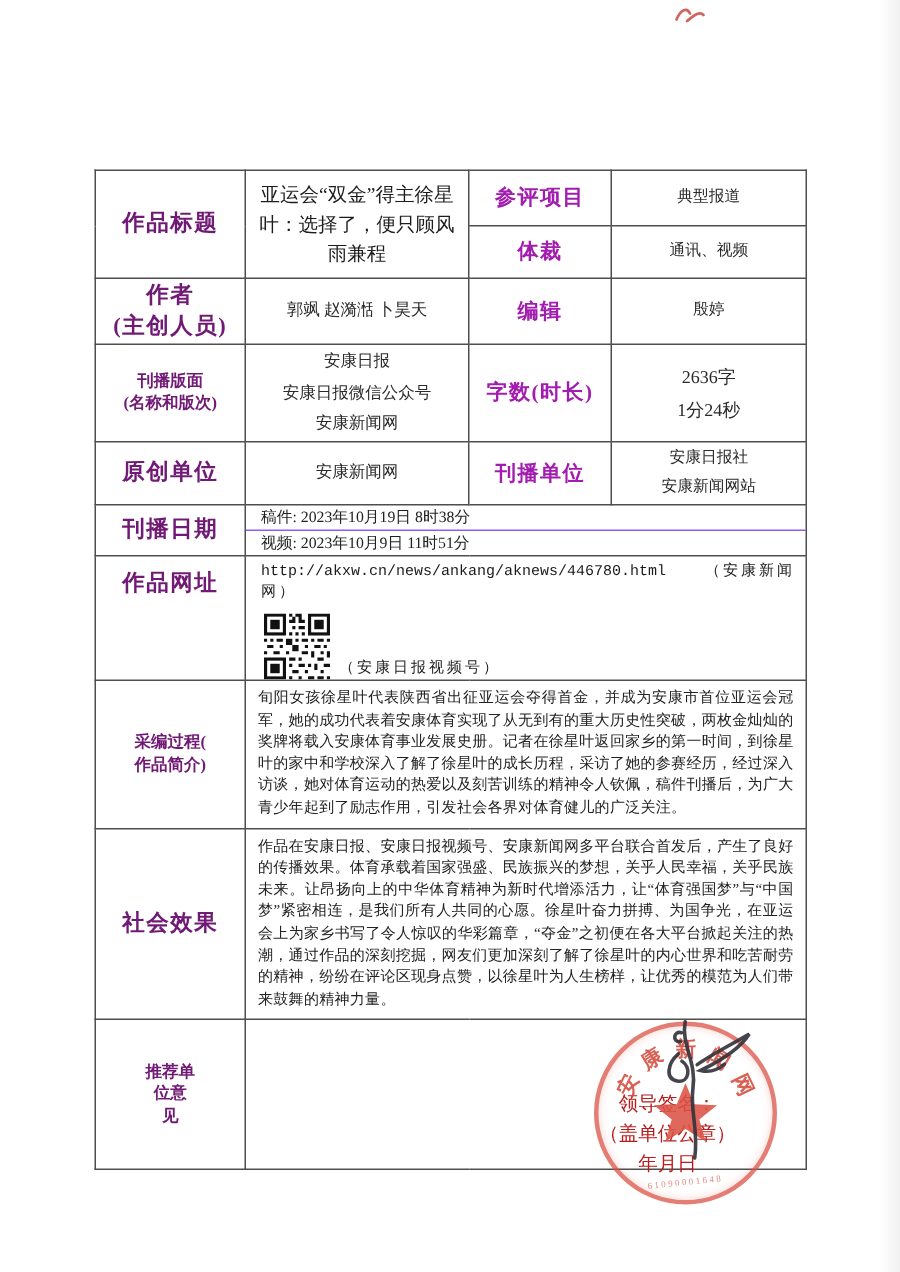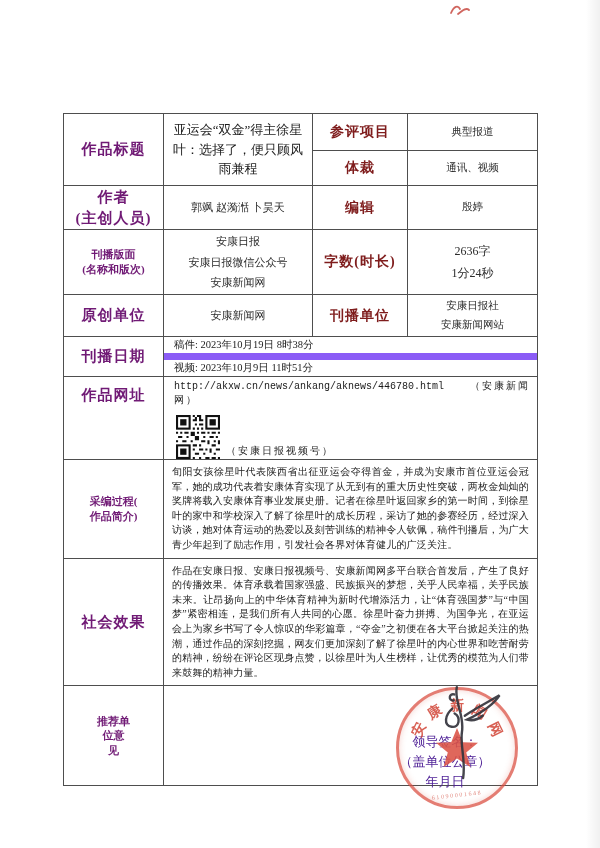--- a/index.html
+++ b/index.html
@@ -7,40 +7,40 @@
         font-family:"Liberation Serif","DejaVu Serif",serif;color:#1c1c1c;}
   .scan-shade{position:absolute;right:0;top:0;width:14px;height:100%;
         background:linear-gradient(to right,rgba(0,0,0,0),rgba(0,0,0,0.06));pointer-events:none;}
   .doc-title{position:absolute;top:63px;left:0;right:0;text-align:center;
         font-size:20px;font-weight:bold;letter-spacing:2px;color:#111;}
   table.form{position:absolute;top:113px;left:63px;border-collapse:collapse;table-layout:fixed;width:474px;}
   td{border:1px solid #4e4e4e;padding:0 4px;vertical-align:middle;text-align:center;overflow:visible;}
   .ml{white-space:pre-line;}
   .lbl{font-weight:bold;font-size:15px;letter-spacing:1px;line-height:1.35;color:#701a75;}
   .lbl-s{font-size:11px;letter-spacing:0;}
-  .hdr{font-weight:bold;font-size:14px;letter-spacing:1px;color:#7f1d1d;}
+  .hdr{font-weight:bold;font-size:14px;letter-spacing:1px;color:#a21caf;}
   .v13{font-size:13px;line-height:1.5;}
   .v11{font-size:11px;line-height:1.85;color:#2a2a2a;}
   .v10{font-size:10.5px;line-height:1.8;color:#2a2a2a;}
   .r1a{height:37px;} .r1b{height:35px;} .r2{height:44px;margin-top:18px;} .r3{height:65px;} .r4{height:42px;}
   .r5{height:33px;} .r6{height:83px;} .r7{height:81px;} .r8{height:104px;} .r9{height:100px;}
   .left-cell{text-align:left;padding:0;}
   .date-line{font-size:10.5px;text-align:left;padding:1px 0 1px 10px;color:#222;}
-  .date-line.first{border-bottom:7px solid #8b5cf6;}
+  .date-line.first{border-bottom:1px solid #8b5cf6;}
   .url-cell{vertical-align:top;text-align:left;padding:0;}
   .url-line{padding:2px 0 2px 10px;font-size:10px;}
   .url{font-family:"Liberation Mono","DejaVu Sans Mono",monospace;color:#1a1a1a;}
   .url-note{font-size:10px;margin-left:26px;color:#222;letter-spacing:2px;}
   .qr-wrap{display:flex;align-items:flex-end;gap:6px;margin:6px 0 0 12px;}
   .qr-caption{font-size:10px;color:#222;letter-spacing:2px;padding-bottom:1px;}
   .para{font-size:10px;line-height:14.6px;text-align:justify;padding:5px 8px;color:#222;letter-spacing:0.2px;}
   .top-label{vertical-align:top;padding-top:8px;}
   .rec-cell{position:relative;overflow:visible;}
   .sign-block{position:absolute;left:196px;top:46px;width:170px;text-align:center;
-        font-size:13px;line-height:20px;color:#4c1d95;z-index:1;}
+        font-size:13px;line-height:20px;color:#b91c1c;z-index:1;}
   
   .stamp{position:absolute;left:232px;top:1px;width:122px;height:122px;z-index:2;pointer-events:none;}
   .stamp-ring{position:absolute;inset:0;border-radius:50%;border:3.5px solid rgba(219,82,68,0.75);
         box-shadow:inset 0 0 6px rgba(219,82,68,0.25);}
   .stamp-char{position:absolute;left:50%;top:50%;font-size:14px;font-weight:bold;
         color:rgba(211,74,60,0.88);width:16px;margin-left:-8px;margin-top:-9px;text-align:center;}
   .stamp-digits{position:absolute;bottom:11px;left:0;width:100%;text-align:center;
         font-size:6px;letter-spacing:1.6px;color:rgba(211,74,60,0.65);transform:rotate(-6deg);}
   .stamp-star{position:absolute;left:50%;top:50%;transform:translate(-50%,-50%);}
   .signature{position:absolute;left:252px;top:-2px;z-index:3;}

